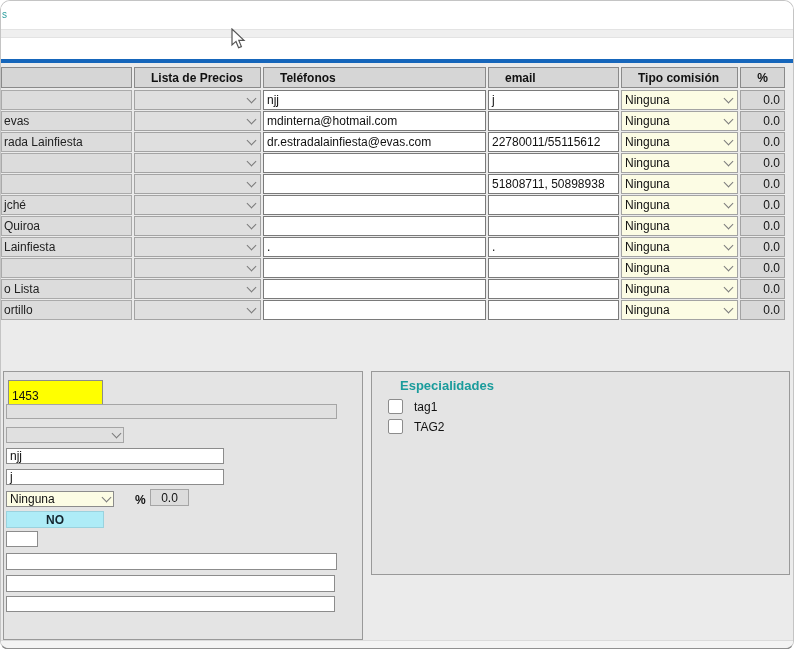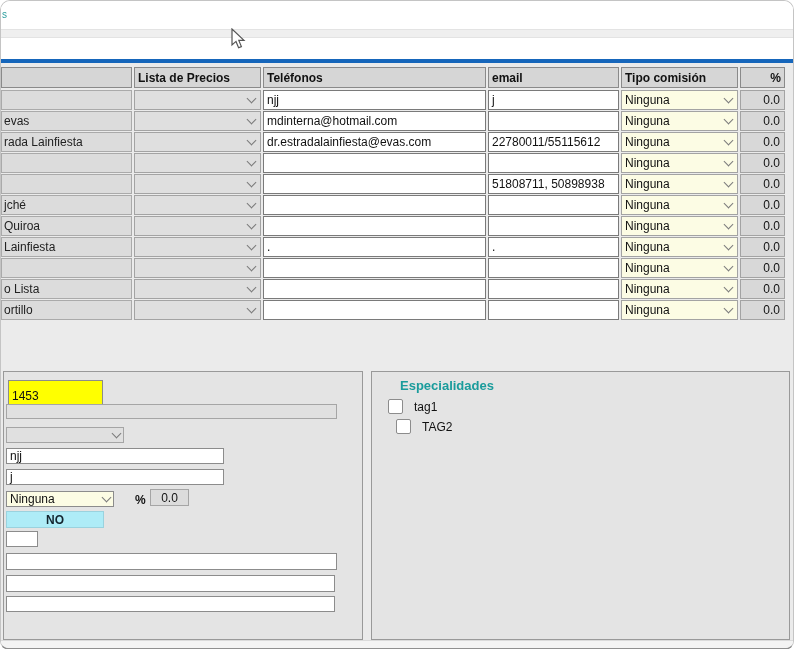--- a/index.html
+++ b/index.html
@@ -13,33 +13,33 @@
   .blue-line{position:absolute;left:0;top:58px;width:100%;height:4px;}
   .cursor{position:absolute;left:228px;top:27px;width:18px;height:22px;z-index:50;}
   
   .main-area{position:absolute;left:0;top:62px;width:100%;height:577px;background:#ebebeb;}
   
   .grid{position:absolute;left:0;top:4px;width:786px;display:grid;
         grid-template-columns:131px 127px 223px 131px 117px 45px;
         column-gap:2px;row-gap:1px;font-size:12px;}
   .cell{height:20px;box-sizing:border-box;display:flex;align-items:center;overflow:hidden;white-space:nowrap;}
   .hcell{height:21px;background:#d6d6d6;border:1px solid #8a8a8a;font-weight:bold;color:#111;
-         padding:0 3px;margin-bottom:1px;}
+         padding:0 16px;margin-bottom:1px;}
   .hcell.right{justify-content:flex-end;}
   .namecell{background:#dcdcdc;border:1px solid #aaaaaa;color:#222;padding:0 2px;}
   .combocell{background:#dfdfdf;border:1px solid #a3a3a3;justify-content:flex-end;padding-right:5px;}
   .whitecell{background:#ffffff;border:1px solid #7a7a7a;padding:0 3px;color:#111;}
   .tipocell{background:#fcfce4;border:1px solid #a3a3a3;justify-content:space-between;padding:0 5px 0 3px;color:#111;}
   .pctcell{background:#d8d8d8;border:1px solid #a3a3a3;justify-content:flex-end;padding-right:4px;color:#111;}
   .chev{width:6px;height:6px;border-right:1.6px solid #7b7b7b;border-bottom:1.6px solid #7b7b7b;
         transform:rotate(45deg);margin-top:-3px;flex:0 0 auto;}
   
   .groupbox{position:absolute;background:#e4e4e4;border:1px solid #999999;box-sizing:border-box;}
   .gb-left{left:2px;top:308px;width:360px;height:269px;}
-  .gb-right{left:370px;top:308px;width:419px;height:269px;}
+  .gb-right{left:370px;top:308px;width:419px;height:204px;}
   .fld{position:absolute;box-sizing:border-box;font-size:12px;display:flex;align-items:center;
        border:1px solid #8c8c8c;padding:0 3px;color:#111;overflow:hidden;white-space:nowrap;}
   .fld.white{background:#ffffff;}
   .fld.gray{background:#e0e0e0;border-color:#a5a5a5;}
   .fld.combo{justify-content:space-between;}
   .lbl{position:absolute;font-size:12px;font-weight:bold;color:#111;}
   .gb-title{position:absolute;font-size:13px;font-weight:bold;}
   .tagrow{position:absolute;display:flex;align-items:flex-end;gap:11px;}
   .checkbox{width:13px;height:13px;background:#ffffff;border:1px solid #8c8c8c;border-radius:2px;}
   .taglabel{font-size:12px;color:#111;}
@@ -228,21 +228,21 @@
     </div>
 
     <div class="groupbox gb-right">
       <span class="gb-title" style="left: 28px; top: 6px; color: rgb(26, 156, 156);">Especialidades</span>
 
   <div class="tagrow" style="left: 16px; top: 27px;">
     <span class="checkbox"></span>
     <span class="taglabel">tag1</span>
   </div>
 
-  <div class="tagrow" style="left: 24px; top: 47px;">
+  <div class="tagrow" style="left: 16px; top: 47px;">
     <span class="checkbox"></span>
     <span class="taglabel">TAG2</span>
   </div>
 </div>
 
   </div>
 
   <div class="bottom-strip"></div>
 </div>
 

